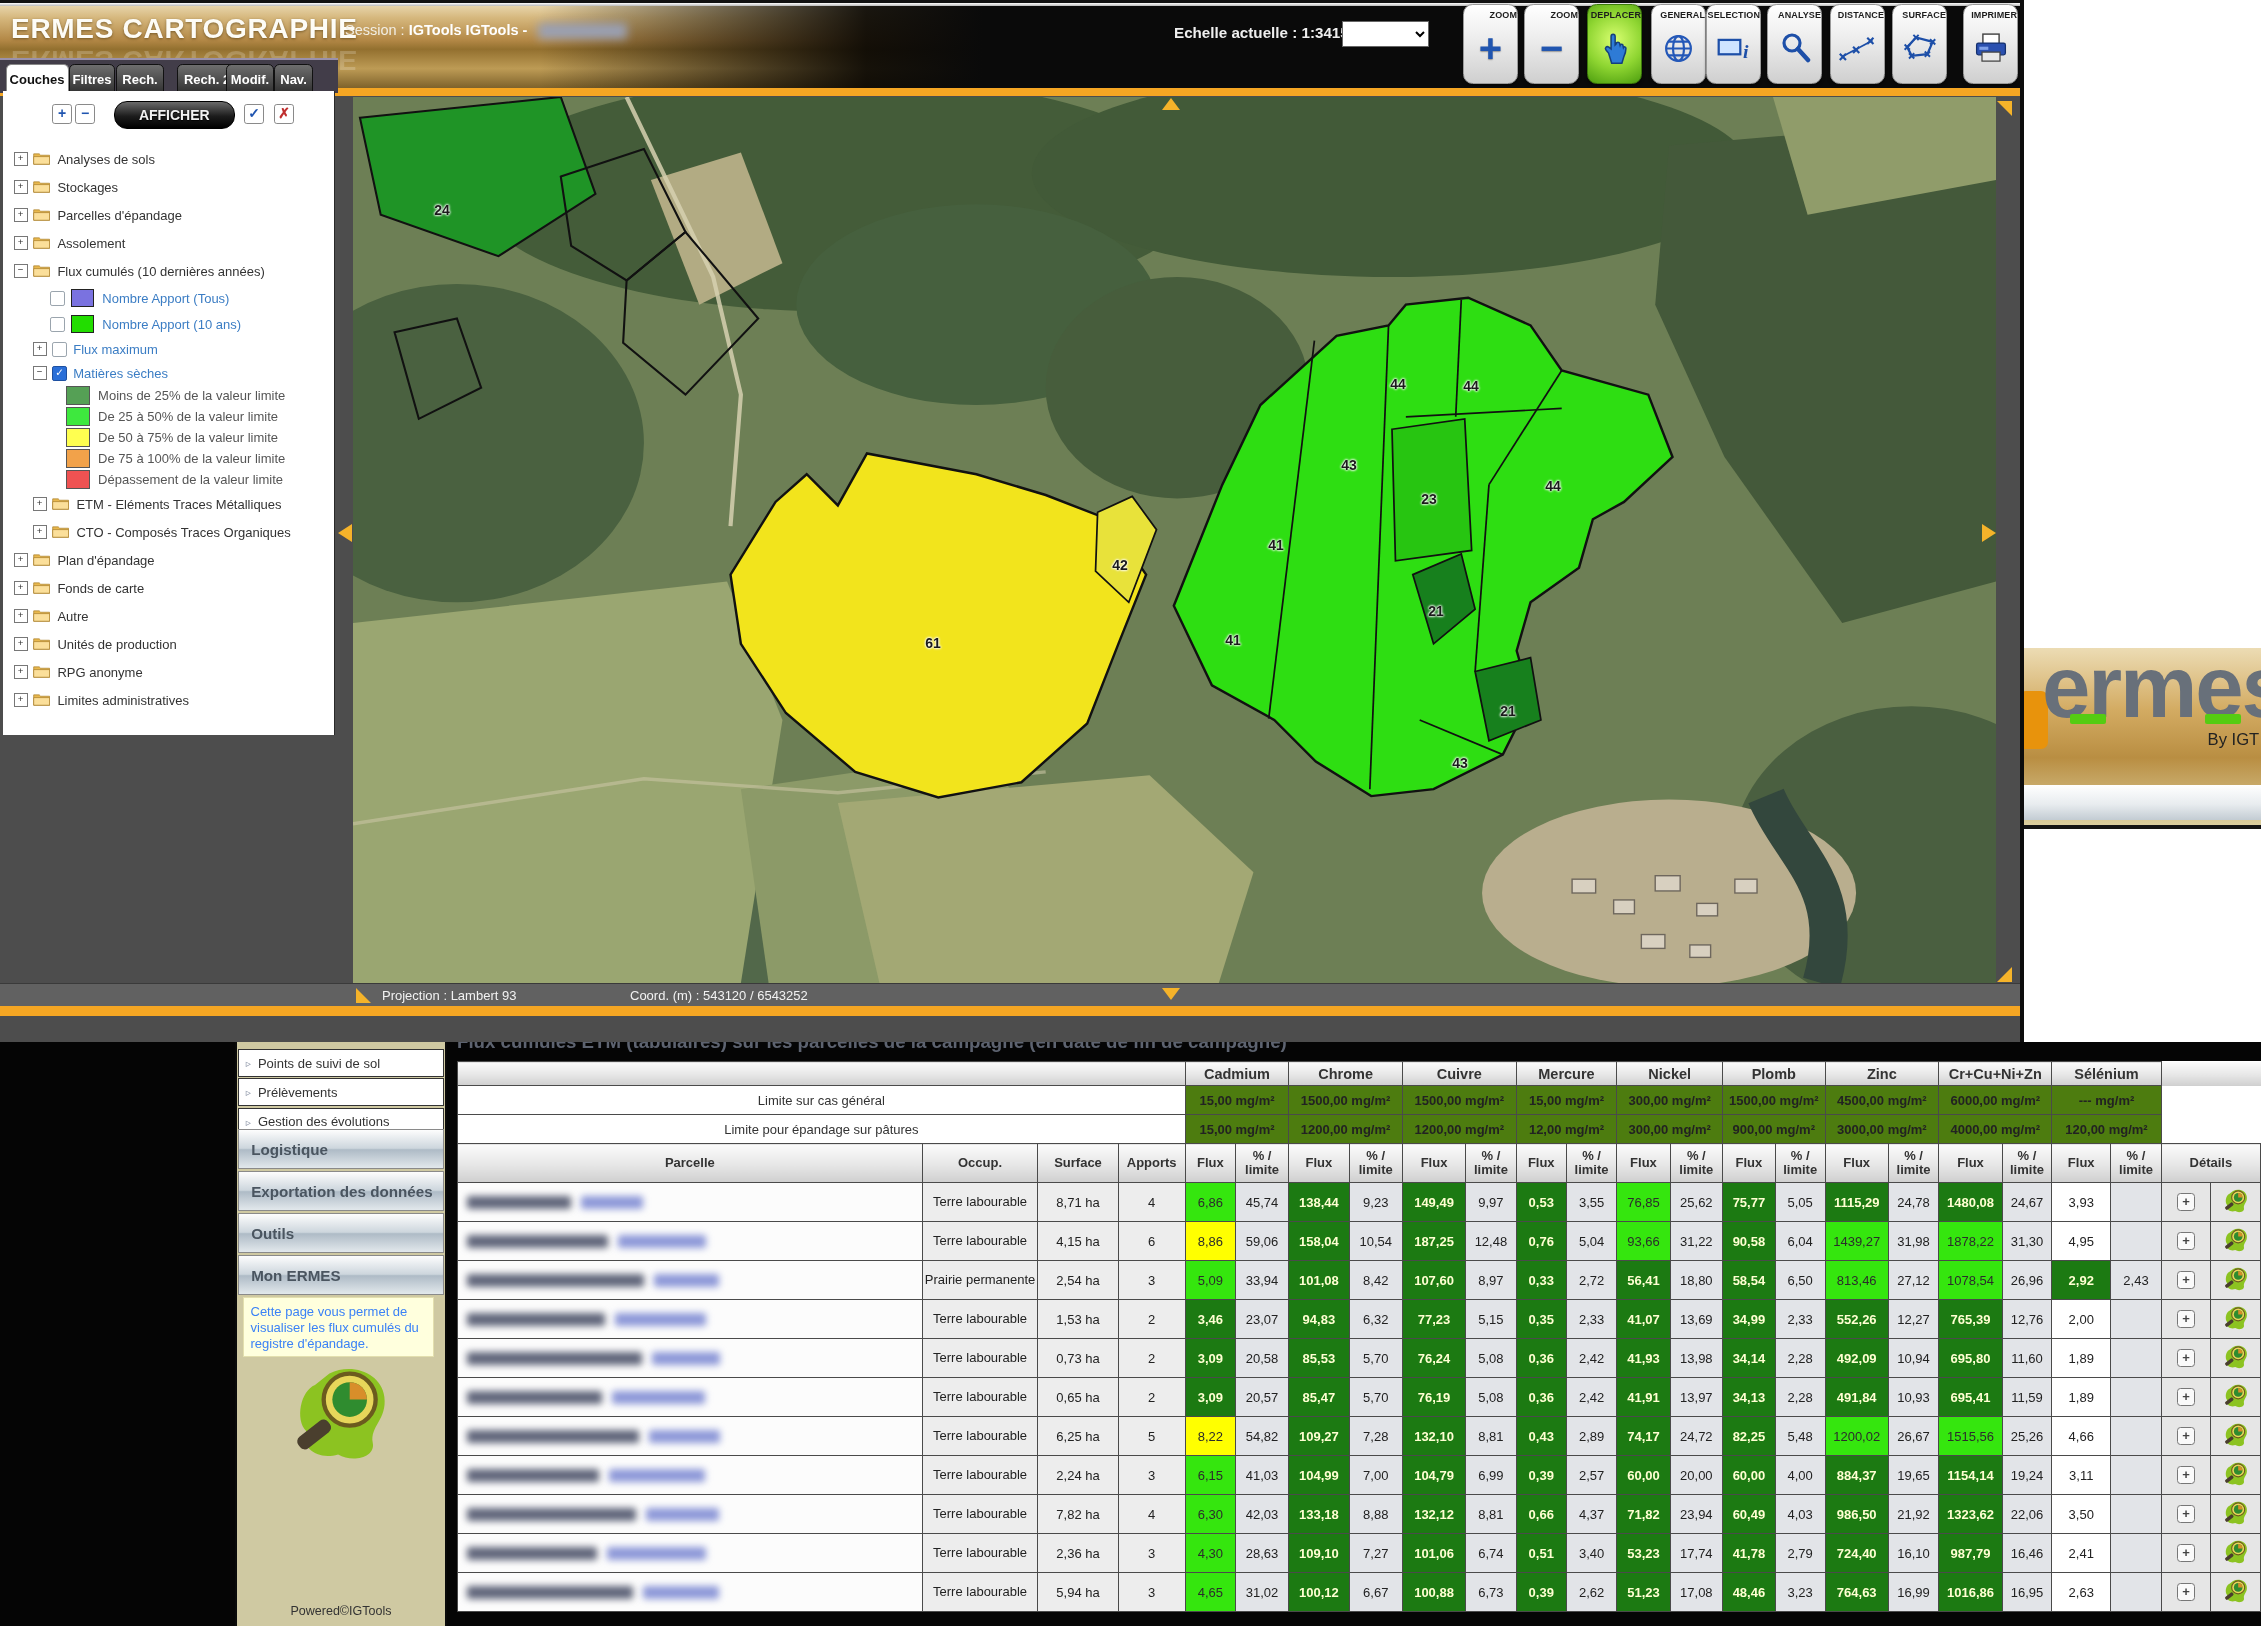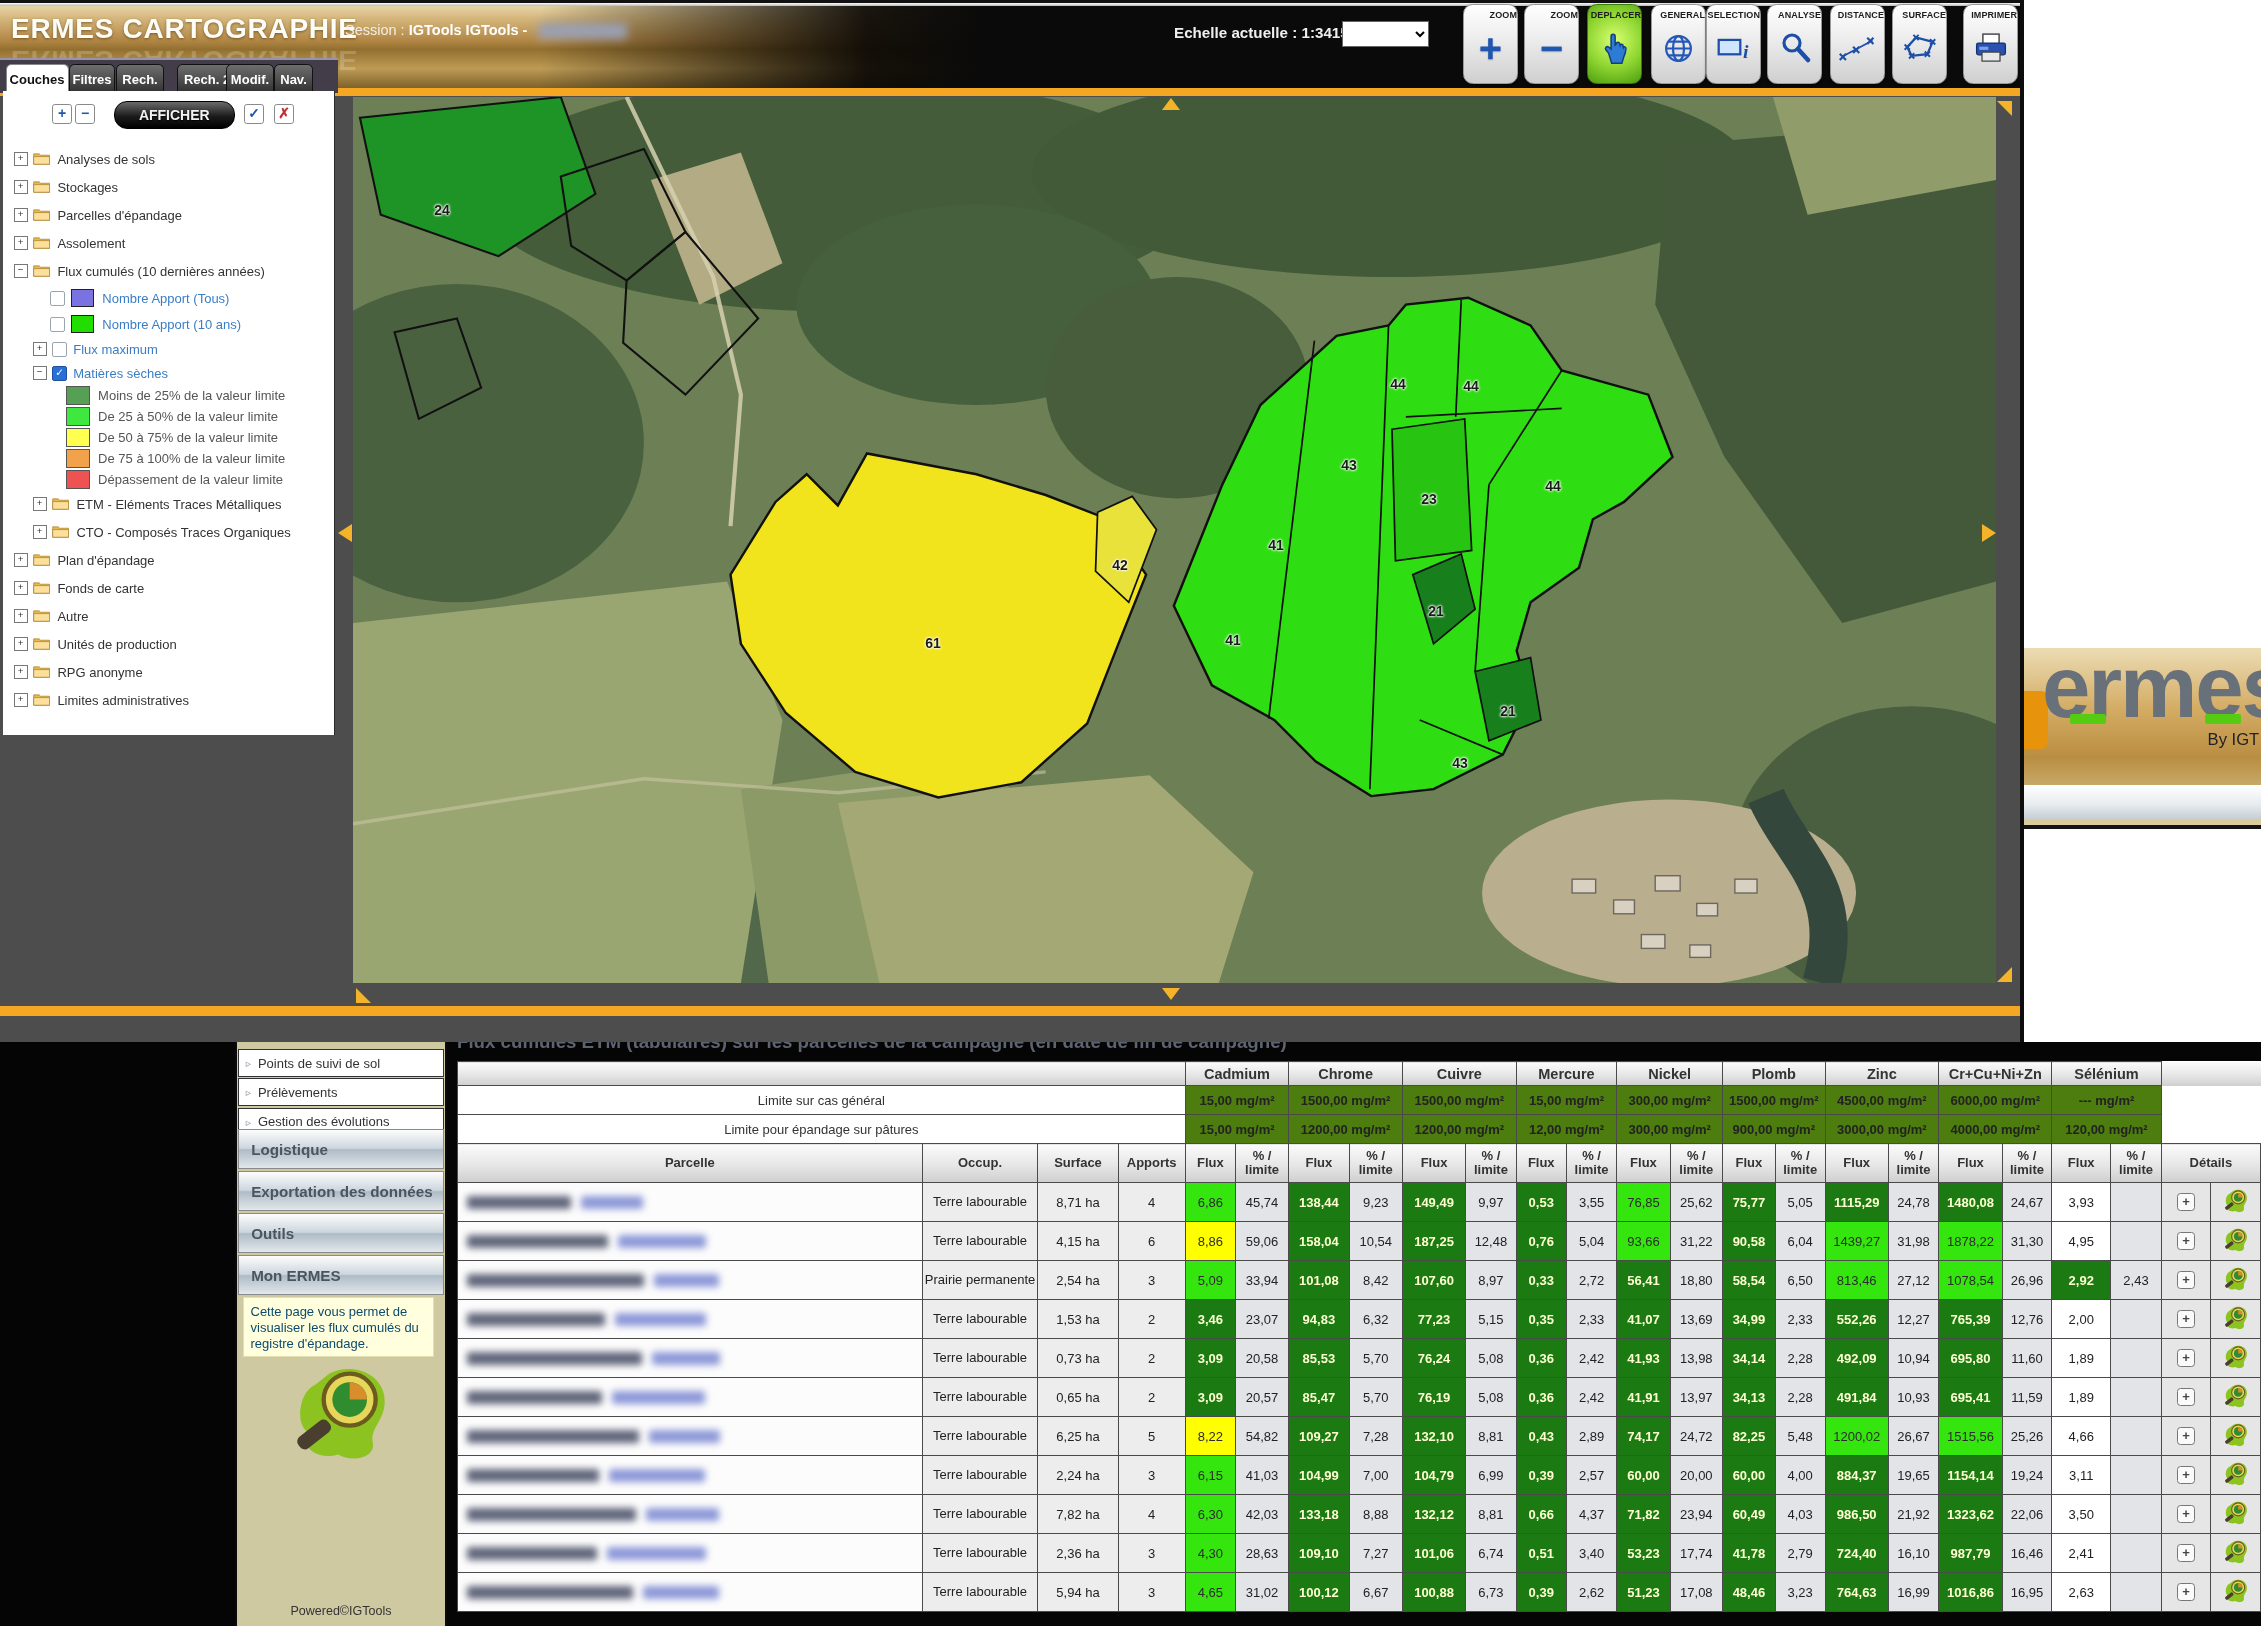--- a/index.html
+++ b/index.html
@@ -24,21 +24,21 @@
      border:2.8px solid #0a0a0a;border-bottom:none;z-index:2;}
   .menu-item{position:relative;margin:0 0.7px 1.4px 0.7px;height:26px;background:#fff;border:0.7px solid #333;
      display:flex;align-items:center;padding-left:7px;font-size:13px;color:#333;}
   .menu-item .mi-ico{color:#8a93a5;font-size:10.4px;margin-right:7px;}
   .menu-items{position:absolute;left:0;top:7px;width:100%;}
   .menu-sections{position:absolute;left:0;top:87px;width:100%;}
   .menu-section{margin:0 0.7px 2.1px 0.7px;height:38px;border:0.7px solid #8a8a8a;
      background:linear-gradient(180deg,#fdfdfd 0%,#cdd6dd 48%,#aebbc6 52%,#e2e8ec 100%);
      display:flex;align-items:center;padding-left:12.5px;font-size:15.2px;font-weight:bold;color:#4a5560;}
   .menu-info{position:absolute;left:5.5px;top:255px;width:191px;height:60px;background:#ffffdd;
-     border:0.7px solid #e3dfae;font-size:13px;color:#0c4a6e;padding:5.5px 7px;box-sizing:border-box;line-height:1.25;}
+     border:0.7px solid #e3dfae;font-size:13px;color:#3b82f6;padding:5.5px 7px;box-sizing:border-box;line-height:1.25;}
   .menu-logo{position:absolute;left:0;top:320px;width:100%;text-align:center;}
   .menu-powered{position:absolute;left:0;top:562px;width:100%;text-align:center;font-size:12.5px;color:#333;}
 
   
   .flux-title{left:457px;top:1031px;width:1662px;font-size:18.7px;font-weight:bold;color:#5d6370;z-index:2;}
   .flux-wrap{left:457px;top:1061px;z-index:3;}
   table.flux{border-collapse:collapse;table-layout:fixed;background:#fff;font-size:13px;color:#222;}
   table.flux td{border:0.7px solid #4a4a4a;text-align:center;padding:0 2.1px;overflow:hidden;white-space:nowrap;}
   tr.r-metals td, tr.r-sub td{background:linear-gradient(180deg,#fbfbfb 0%,#e6e6e6 55%,#cfcfcf 100%);
      font-weight:bold;color:#333;}
@@ -1046,17 +1046,21 @@
     </div>
 
     <div class="abs pan pan-left"></div>
     <div class="abs pan pan-right"></div>
     <div class="abs pan pan-up"></div>
     <div class="abs pan pan-down"></div>
     <div class="abs pan pan-tr"></div>
     <div class="abs pan pan-bl"></div>
     <div class="abs pan pan-br"></div>
 
+    <div class="abs projbar">
+      <span style="left:382px;">Projection : Lambert 93</span>
+      <span style="left:630px;">Coord. (m) : 543120 / 6543252</span>
+    </div>
     <div class="abs orange2"></div>
   </div>
 
 </div>
 
 
 </body></html>

